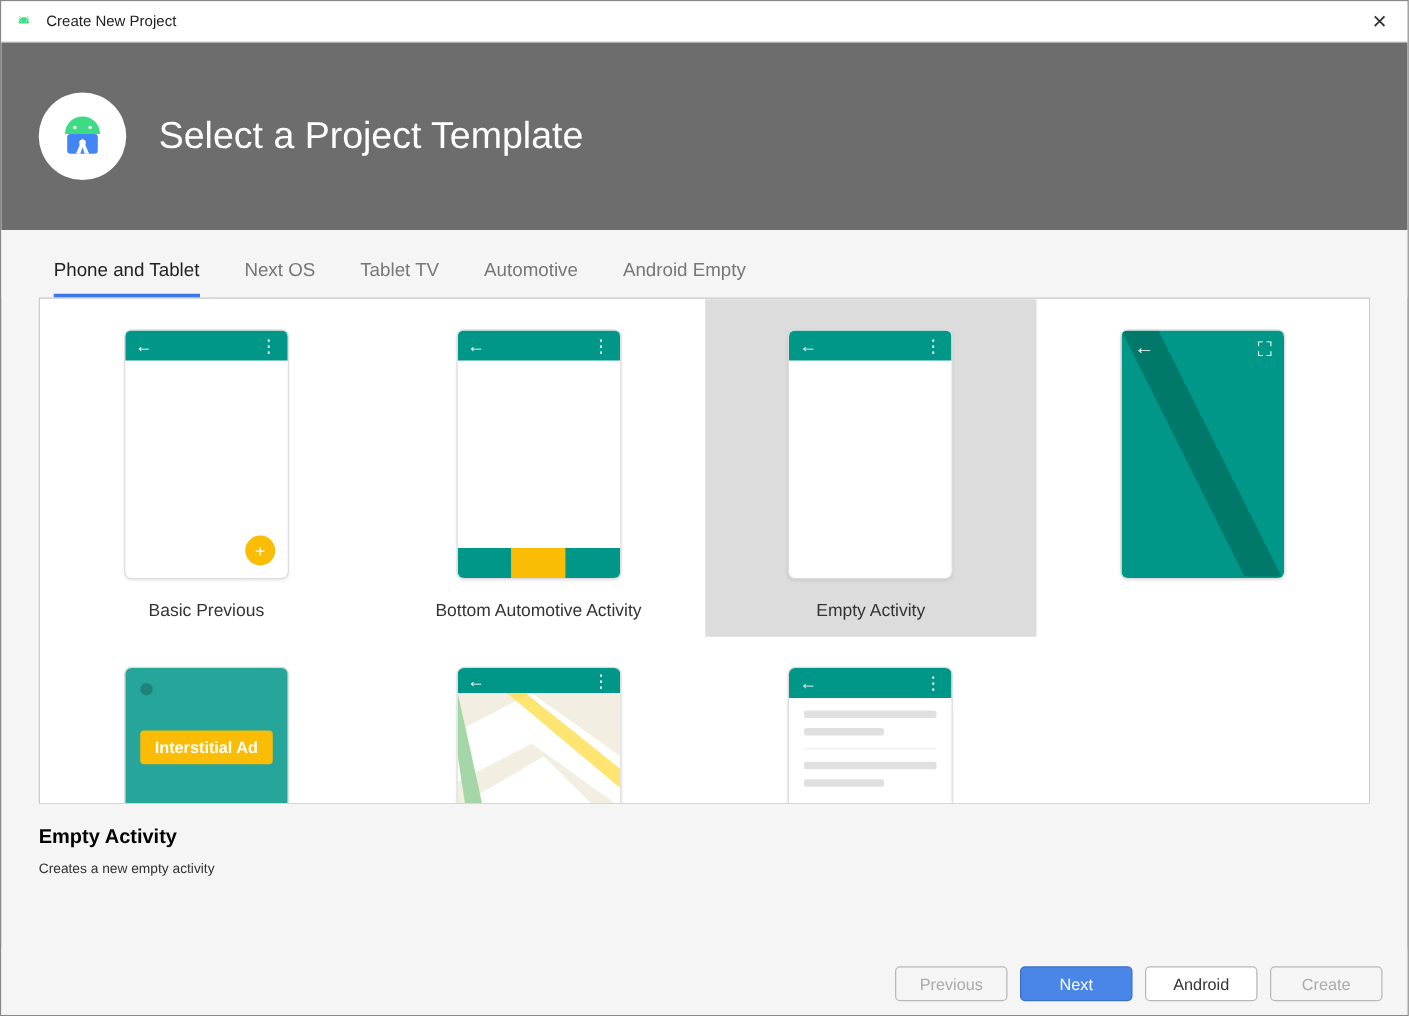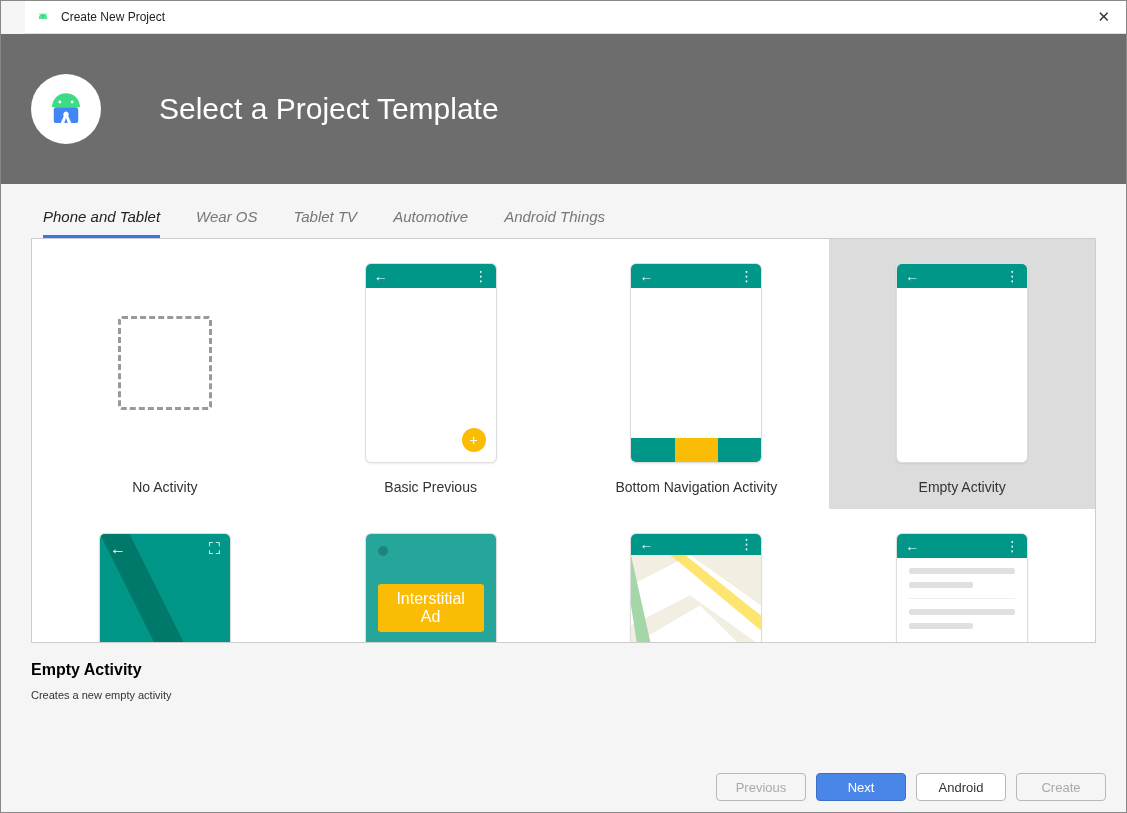--- a/index.html
+++ b/index.html
@@ -12,37 +12,35 @@
       border: 1px solid #888;
     }
     
     .titlebar {
       height: 30px;
       background: #fff;
       display: flex;
       align-items: center;
       padding: 16px 10px;
       border-bottom: 1px solid #ddd;
-      margin-left: 24px;
     }
     .titlebar .android-icon {
       width: 16px; height: 10px;
       margin-right: 10px;
     }
     .titlebar .title { font-size: 12px; color: #222; }
     .titlebar .spacer { flex: 1; }
     .titlebar .close { font-size: 15px; color: #333; padding: 0 6px; cursor: pointer; }
     
     .header {
       height: 150px;
       background: #6d6d6d;
       display: flex;
       align-items: center;
       padding: 0 30px;
-      gap: 32px;
     }
     .header .logo-circle {
       width: 70px; height: 70px;
       background: #fff;
       border-radius: 50%;
       display: flex;
       align-items: center;
       justify-content: center;
       margin-right: 26px;
     }
@@ -50,21 +48,20 @@
       color: #fff;
       font-weight: 400;
       font-size: 30px;
     }
     
     .tabs {
       display: flex;
       padding: 24px 30px 0 42px;
       gap: 36px;
       background: #f5f5f5;
-      font-style: italic;
     }
     .tab {
       font-size: 15px;
       color: #777;
       padding-bottom: 10px;
       cursor: pointer;
       border-bottom: 3px solid transparent;
     }
     .tab.active {
       color: #222;
@@ -171,25 +168,26 @@
     .ad-thumb {
       background: #26a69a;
       height: 100%;
       padding: 12px;
       position: relative;
     }
     .ad-dot { width:10px; height:10px; border-radius:50%; background: rgba(0,0,0,0.2); }
     .ad-banner {
       background:#fbbc05;
       color:#fff;
-      font-size:16px;
+      font-size:13px;
       padding:6px 10px;
       border-radius:3px;
       margin-top:28px;
       text-align:center;
+      font-weight:bold;
     }
     
     .maps-thumb { flex:1; position: relative; background:#f2eee2; }
     
     .md-thumb { flex:1; padding:10px 12px; display:flex; flex-direction:column; gap:8px;}
     .md-line { height:6px; background:#e0e0e0; border-radius:2px; }
     .md-line.short { width:60%; }
     .md-sep { height:1px; background:#eee; margin:2px 0;}
     
     .template-area::-webkit-scrollbar { width: 16px; }
@@ -263,35 +261,29 @@
       <circle cx="24" cy="30" r="3" fill="#fff"></circle>
     </svg>
   </div>
   <h1>Select a Project Template</h1>
 </div>
 
 <div class="content-wrapper">
 
   <div class="tabs">
     <div class="tab active">Phone and Tablet</div>
-    <div class="tab">Wear OS</div>
+    <div class="tab">Next OS</div>
     <div class="tab">Tablet TV</div>
     <div class="tab">Automotive</div>
-    <div class="tab">Android Things</div>
+    <div class="tab">Android Empty</div>
   </div>
 
   <div class="template-area">
     <div class="template-grid">
 
-      <div class="template-card">
-        <div class="template-thumb" style="border:none; box-shadow:none; display:flex;">
-          <div class="no-activity-box"></div>
-        </div>
-        <div class="template-label">No Activity</div>
-      </div>
 
       <div class="template-card">
         <div class="template-thumb">
           <div class="thumb-bar">
             <span class="back">←</span>
             <span class="menu">⋮</span>
           </div>
           <div class="thumb-body">
             <div class="fab">+</div>
           </div>
@@ -305,21 +297,21 @@
             <span class="back">←</span>
             <span class="menu">⋮</span>
           </div>
           <div class="thumb-body"></div>
           <div class="bottom-nav">
             <div class="seg"></div>
             <div class="seg mid"></div>
             <div class="seg"></div>
           </div>
         </div>
-        <div class="template-label">Bottom Navigation Activity</div>
+        <div class="template-label">Bottom Automotive Activity</div>
       </div>
 
       <div class="template-card selected">
         <div class="template-thumb">
           <div class="thumb-bar">
             <span class="back">←</span>
             <span class="menu">⋮</span>
           </div>
           <div class="thumb-body"></div>
         </div>

